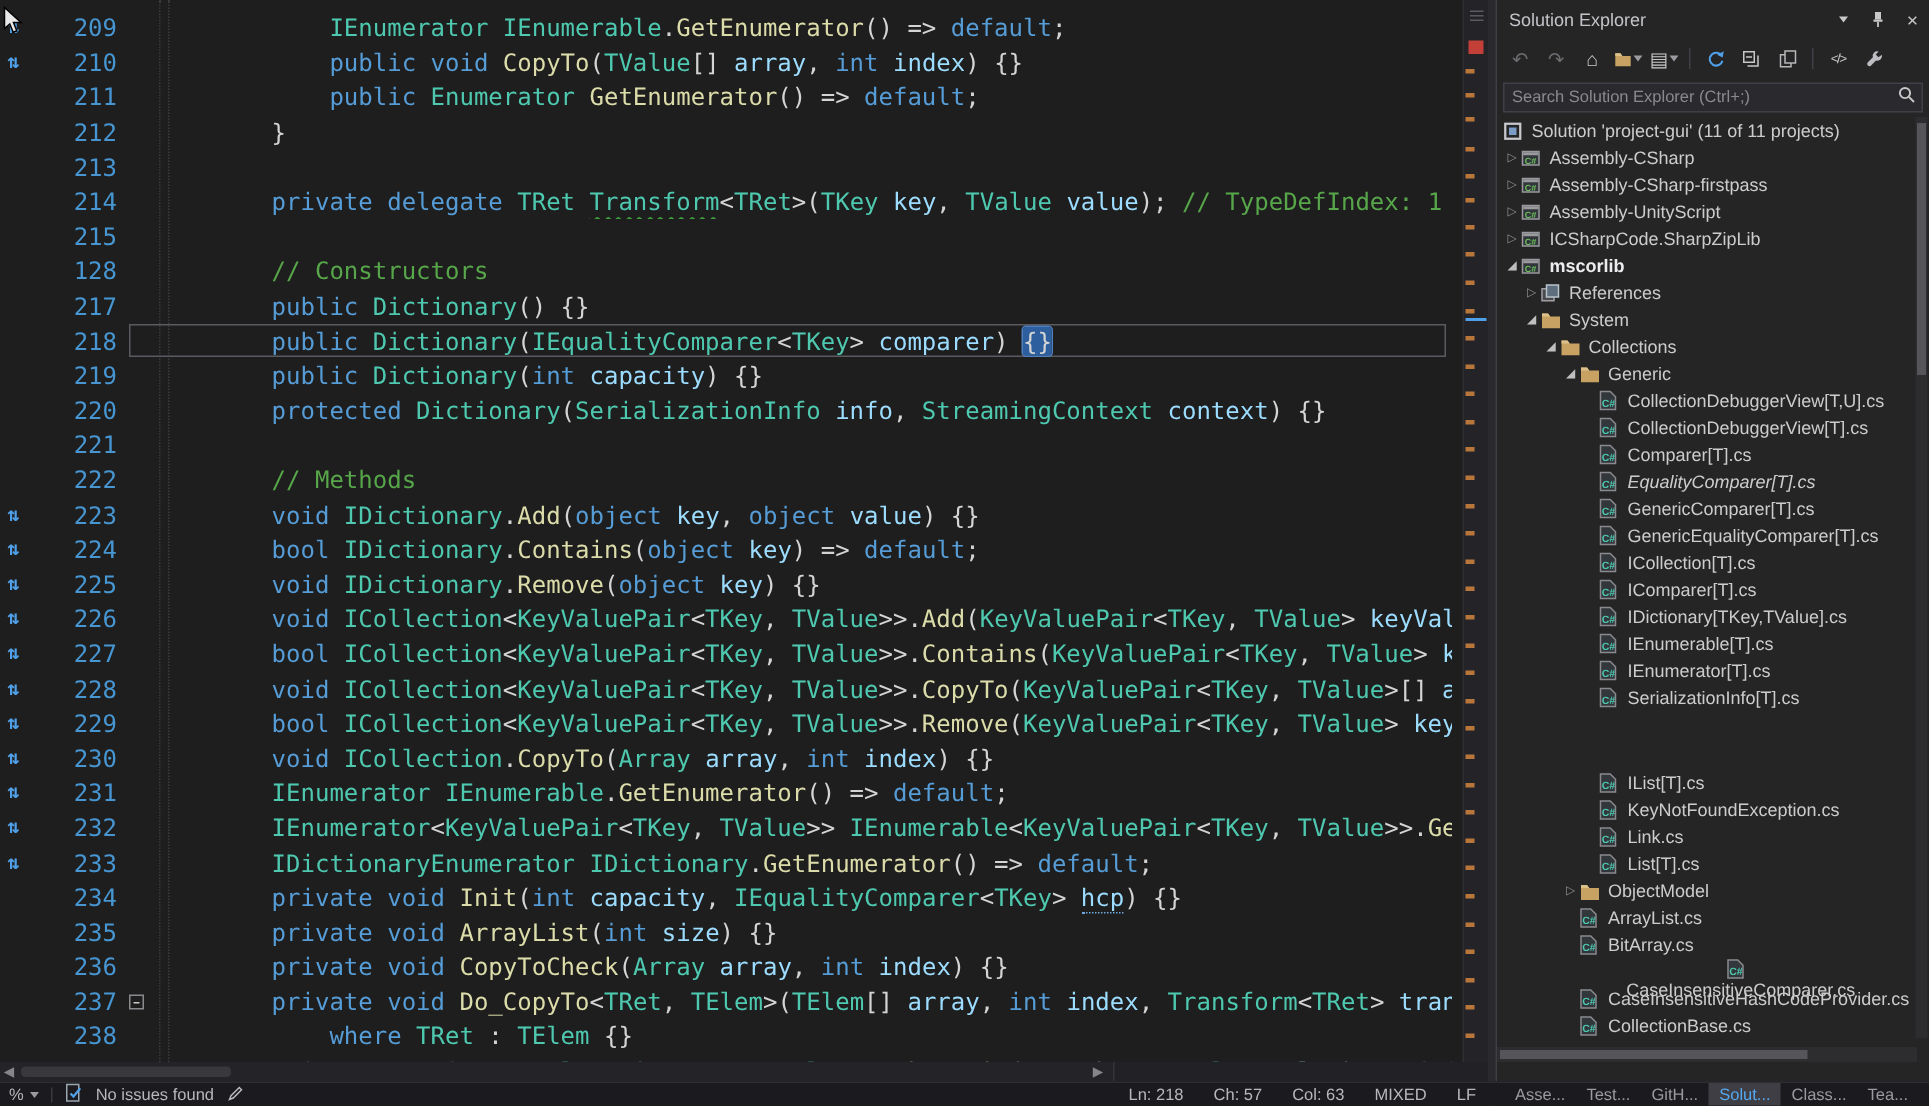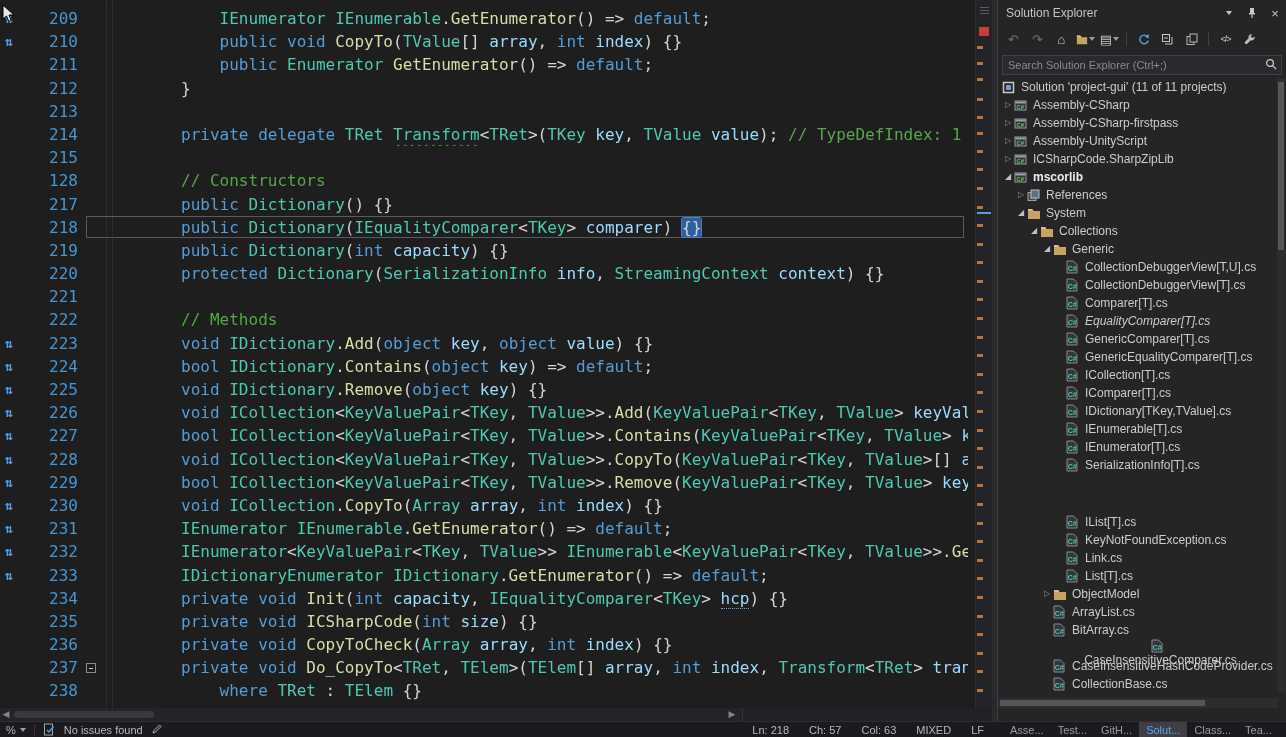--- a/index.html
+++ b/index.html
@@ -224,21 +224,21 @@
         <div class="ltext" style="padding-left: 8ch;"><span class="tok t">IDictionaryEnumerator</span><span class="tok p"> </span><span class="tok t">IDictionary</span><span class="tok p">.</span><span class="tok m">GetEnumerator</span><span class="tok p">() =&gt; </span><span class="tok k">default</span><span class="tok p">;</span></div>
       </div>
       <div class="code-row">
         <span class="g-slot"></span>
         <span class="lnum">234</span>
         <div class="ltext" style="padding-left: 8ch;"><span class="tok k">private</span><span class="tok p"> </span><span class="tok k">void</span><span class="tok p"> </span><span class="tok m">Init</span><span class="tok p">(</span><span class="tok k">int</span><span class="tok p"> </span><span class="tok v">capacity</span><span class="tok p">, </span><span class="tok t">IEqualityComparer</span><span class="tok p">&lt;</span><span class="tok t">TKey</span><span class="tok p">&gt; </span><span class="tok v du">hcp</span><span class="tok p">) {}</span></div>
       </div>
       <div class="code-row">
         <span class="g-slot"></span>
         <span class="lnum">235</span>
-        <div class="ltext" style="padding-left: 8ch;"><span class="tok k">private</span><span class="tok p"> </span><span class="tok k">void</span><span class="tok p"> </span><span class="tok m">ICSharpCode</span><span class="tok p">(</span><span class="tok k">int</span><span class="tok p"> </span><span class="tok v">size</span><span class="tok p">) {}</span></div>
+        <div class="ltext" style="padding-left: 8ch;"><span class="tok k">private</span><span class="tok p"> </span><span class="tok k">void</span><span class="tok p"> </span><span class="tok m">ArrayList</span><span class="tok p">(</span><span class="tok k">int</span><span class="tok p"> </span><span class="tok v">size</span><span class="tok p">) {}</span></div>
       </div>
       <div class="code-row">
         <span class="g-slot"></span>
         <span class="lnum">236</span>
         <div class="ltext" style="padding-left: 8ch;"><span class="tok k">private</span><span class="tok p"> </span><span class="tok k">void</span><span class="tok p"> </span><span class="tok m">CopyToCheck</span><span class="tok p">(</span><span class="tok t">Array</span><span class="tok p"> </span><span class="tok v">array</span><span class="tok p">, </span><span class="tok k">int</span><span class="tok p"> </span><span class="tok v">index</span><span class="tok p">) {}</span></div>
       </div>
       <div class="code-row">
         <span class="g-slot"></span>
         <span class="lnum">237</span>
         <div class="foldbox">

